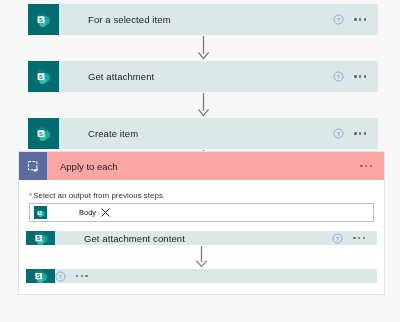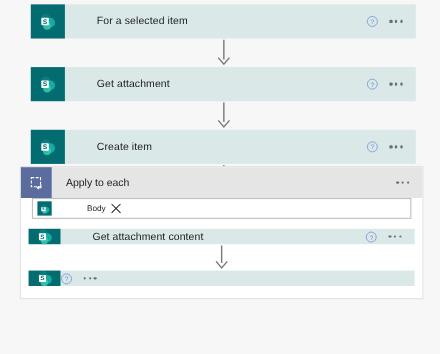--- a/index.html
+++ b/index.html
@@ -85,21 +85,21 @@
     top: 151px;
     width: 367px;
     background: #ffffff;
     border: 1px solid #e2e2e2;
     box-sizing: border-box;
     padding-bottom: 11px;
   }
   .loop-header {
     display: flex;
     align-items: stretch;
-    background: #e5e5e5;
+    background: #fca5a5;
     height: 28px;
   }
   .loop-header-icon {
     width: 28px;
     min-width: 28px;
     background: #5b6d9e;
     display: flex;
     align-items: center;
     justify-content: center;
   }
@@ -291,20 +291,23 @@
     <div class="loop-header-actions">
       <span class="dots">
           <i></i>
           <i></i>
           <i></i>
         </span>
     </div>
   </div>
 
   <div class="loop-body">
+    <div class="field-label">
+      <span class="req-star">*</span><span>Select an output from previous steps</span>
+    </div>
 
     <div class="token-input">
       <span class="token">
         <span class="token-icon">
           <svg width="10" height="10" viewBox="0 0 24 24" aria-hidden="true">
             <circle cx="9.3" cy="8.4" r="6.2" fill="#0b7d81"></circle>
             <circle cx="15" cy="13.6" r="6.2" fill="#19b0a4" opacity="0.92"></circle>
             <circle cx="11" cy="17.6" r="5" fill="#36c5b0" opacity="0.9"></circle>
             <rect x="3.6" y="7.4" width="9.6" height="9.6" rx="1" fill="#ffffff"></rect>
             <text x="8.4" y="15" font-family="Liberation Sans, sans-serif" font-size="9" font-weight="bold" fill="#036c70" text-anchor="middle">S</text>

